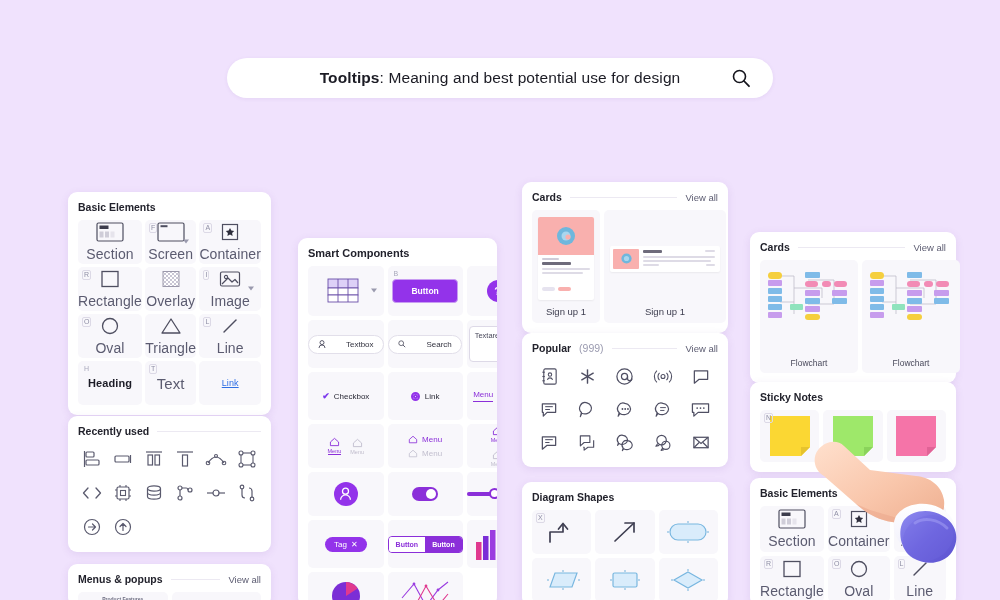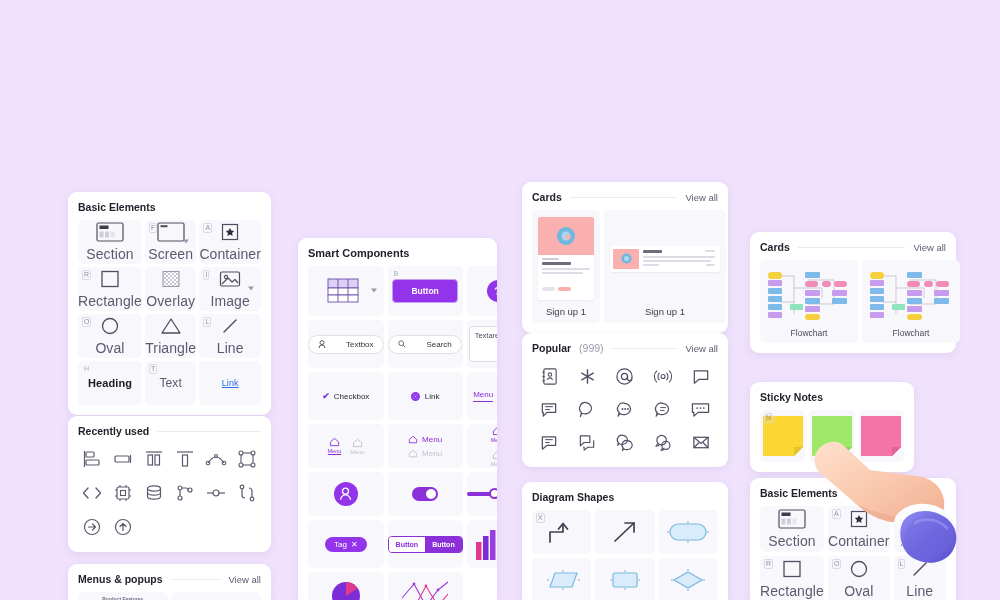--- a/index.html
+++ b/index.html
@@ -44,21 +44,21 @@
     min-height: 44px;
   }
   .cell.plain { background: #f8f7fb; }
   .kbd {
     position: absolute; left: 4px; top: 3px; font-size: 7px; color: #a8a8bb;
     border: 1px solid transparent; border-radius: 2px; padding: 0 1px; line-height: 1.1;
   }
   .kbd.boxed { border-color: #dcd9e6; color: #8e8ea4; }
   .clabel { font-size: 14px; color: #5b5b70; margin-top: 4px; letter-spacing: .1px; }
   .clabel.head { font-size: 11px; font-weight: 700; color: #1c1c26; margin-top: 0; }
-  .clabel.text { font-size: 12px; color: #5b5b70; margin-top: 0; }
+  .clabel.text { font-size: 15px; color: #5b5b70; margin-top: 0; }
   .clabel.link { font-size: 9px; color: #2f6fe4; text-decoration: underline; margin-top: 0; }
   .glyph { display: flex; align-items: center; justify-content: center; }
   .caret { position: absolute; right: 7px; top: 50%; transform: translateY(-60%);
            width: 0; height: 0; border-left: 3.5px solid transparent; border-right: 3.5px solid transparent;
            border-top: 4px solid #9a9aae; }
 
   
   .pill {
     background: #ffffff; border: 1px solid #e2dfea; border-radius: 13px;
     font-size: 8px; color: #32323f; padding: 4px 9px;
@@ -124,33 +124,44 @@
   .pillmini { display: inline-block; height: 4px; width: 13px; border-radius: 2px; background: #e6e3ef; margin-right: 3px; }
   .pillmini.pink { background: #f9b0ae; }
   .wide-card { width: 110px; background: #fff; border-radius: 2px; display: flex; padding: 3px;
                box-shadow: 0 1px 2px rgba(0,0,0,.06); }
   .wide-card .thumb { width: 26px; height: 20px; background: #f9b0ae; border-radius: 1px;
                       display:flex; align-items:center; justify-content:center; flex: none; }
   .wide-card .w { flex: 1; padding: 1px 2px 0 4px; }
 
   
   .fcell { background: #f8f7fb; border-radius: 5px; padding: 6px 4px 5px;
-           display: flex; flex-direction: column; align-items: center; }
+           display: flex; flex-direction: column; align-items: center; gap: 30px; }
   .fcell .cap { font-size: 8.5px; color: #4a4a5c; margin-top: 4px; }
 
   
   .hand { position: absolute; left: 800px; top: 420px; width: 175px; height: 175px; pointer-events: none; }
 
   .clip { overflow: hidden; }
 </style>
 </head>
 <body>
 
 <div class="stage">
 
+  <div class="searchbar">
+    <div class="txt">
+      <b>Tooltips</b><span>: Meaning and best potential use for design</span>
+    </div>
+    <span class="mag">
+      <svg viewBox="0 0 20 20" width="20" height="20">
+          <circle cx="8.5" cy="8.5" r="6" fill="none" stroke="#15151d" stroke-width="1.6"></circle>
+          <line x1="13" y1="13" x2="18" y2="18.2" stroke="#15151d" stroke-width="1.8" stroke-linecap="round"></line>
+        </svg>
+    </span>
+  </div>
 
   <div class="panel" style="left:68px; top:192px; width:203px;">
     <div class="phead">
       <span class="ptitle">Basic Elements</span>
     </div>
     <div class="grid3">
 
       <div class="cell">
         <span class="kbd"></span>
         <span class="glyph">
@@ -910,21 +921,21 @@
           <rect x="41" y="32" width="15" height="6" rx="1" fill="#7fbbe8"></rect>
           <rect x="68" y="32" width="15" height="6" rx="1" fill="#7fbbe8"></rect>
           <rect x="41" y="40" width="15" height="6" rx="1" fill="#c79ced"></rect>
           <rect x="41" y="48" width="15" height="6" rx="3" fill="#f5cf3e"></rect>
         </svg>
         <span class="cap">Flowchart</span>
       </div>
     </div>
   </div>
 
-  <div class="panel" style="left:750px; top:382px; width:164px;">
+  <div class="panel" style="left:750px; top:382px; width:206px;">
     <div class="phead">
       <span class="ptitle">Sticky Notes</span>
     </div>
     <div class="grid3" style="gap:4px;">
       <div class="cell" style="min-height:52px">
         <span class="kbd boxed">N</span>
         <svg width="40" height="40" viewBox="0 0 40 40">
             <path d="M0 0 H40 V31 L31 40 H0 Z" fill="#fbd733"></path>
             <path d="M31 40 V31 H40 Z" fill="#e6c32d"></path>
           </svg>

